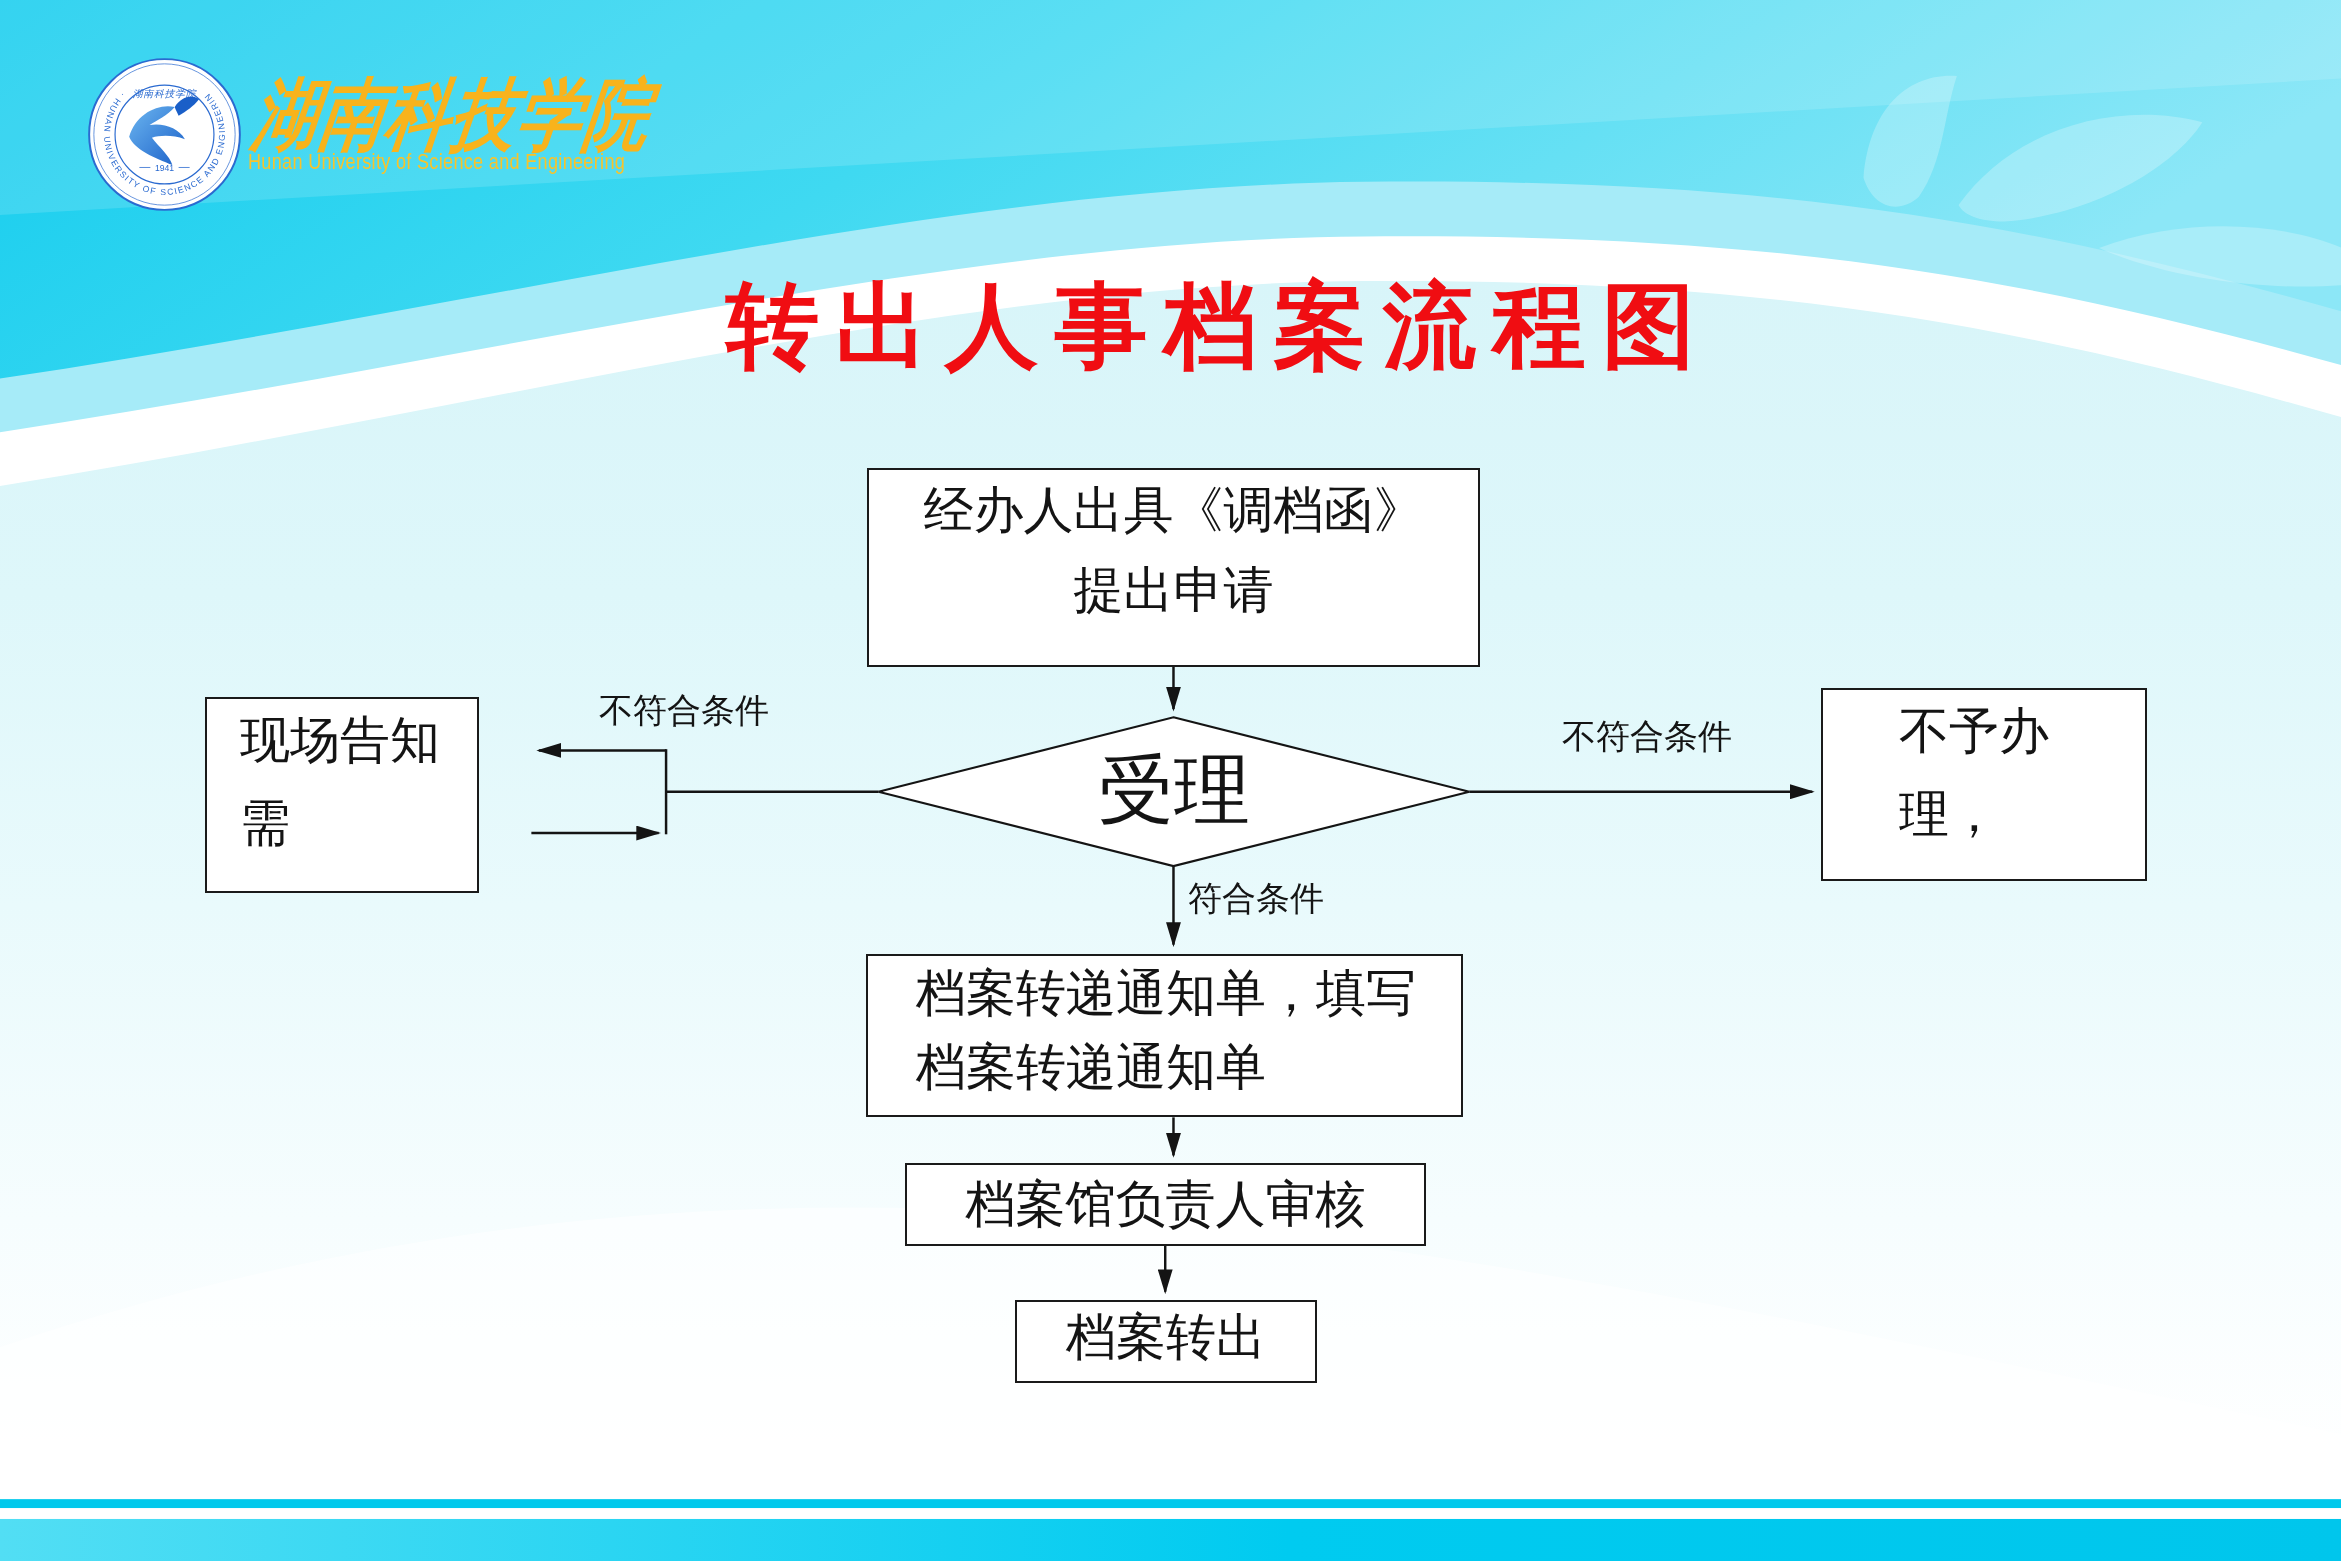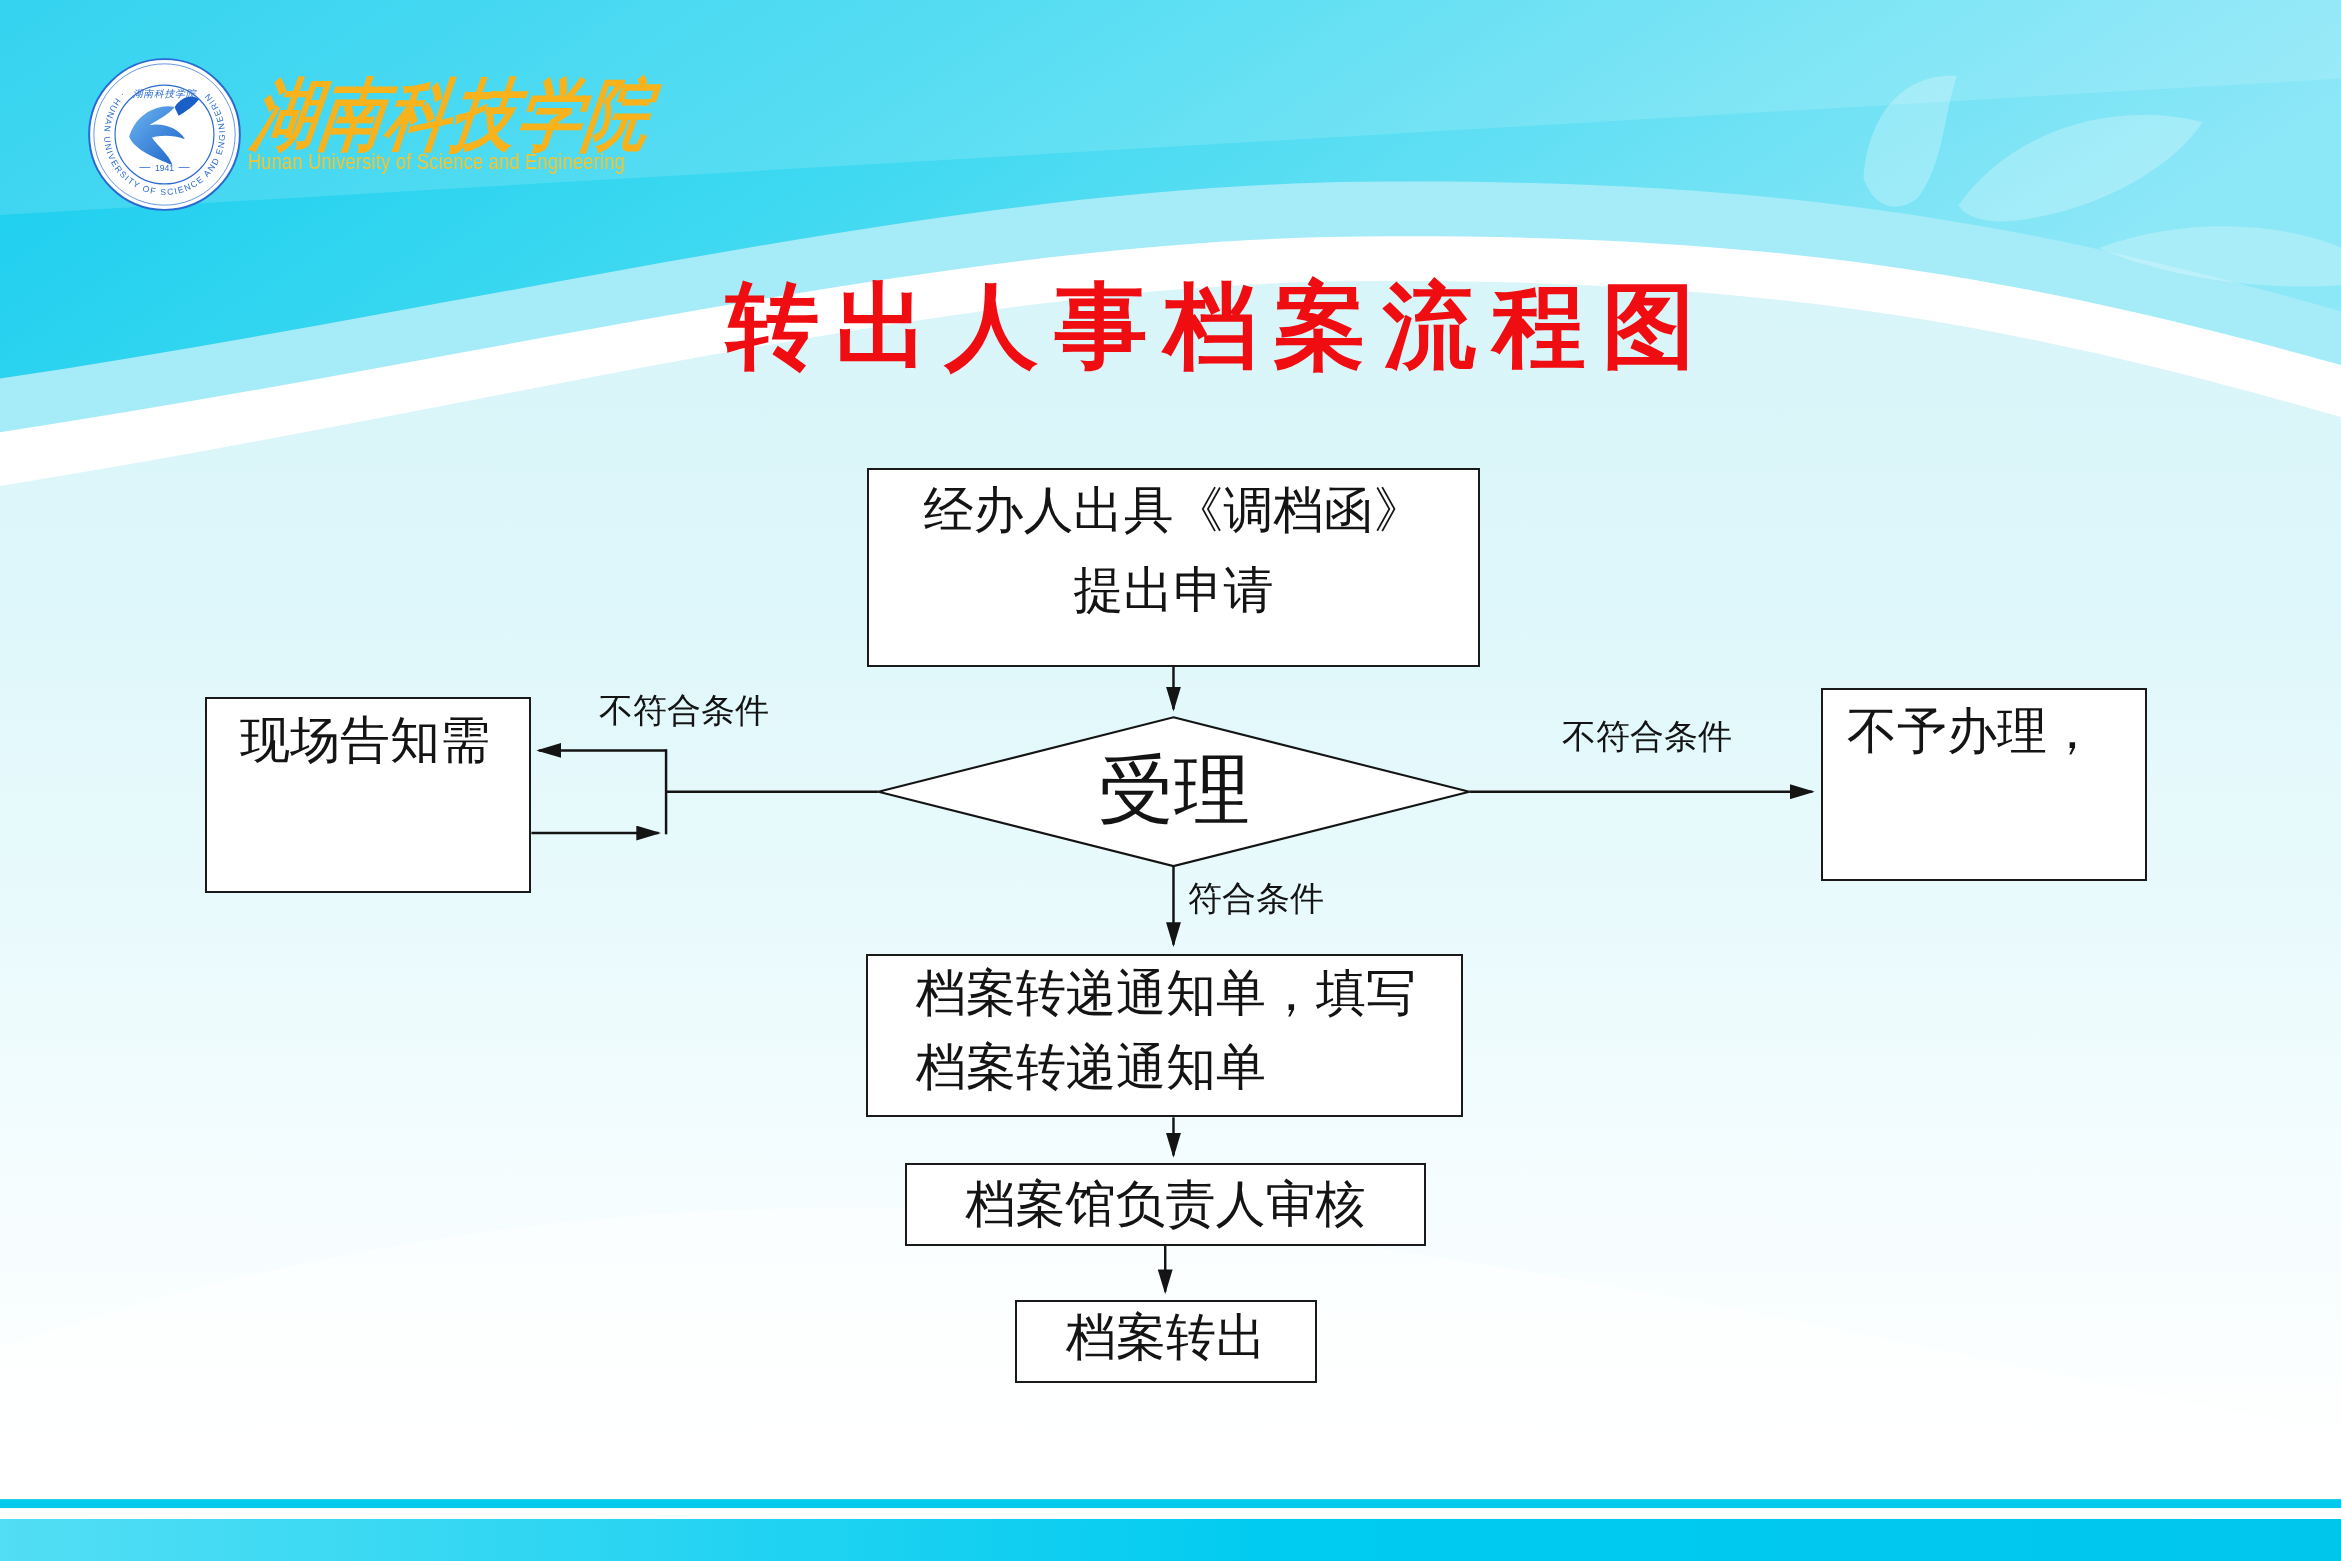--- a/index.html
+++ b/index.html
@@ -37,22 +37,22 @@
 
   .box{
     position:absolute;z-index:3;background:#ffffff;border:2.5px solid #1a1a1a;
     box-sizing:border-box;display:flex;flex-direction:column;
     color:#141414;font-size:50px;
   }
   .box.centered{align-items:center;text-align:center;}
   .box.leftal{align-items:flex-start;text-align:left;}
 
   #box-start {left:867px;top:468px;width:613px;height:199px;line-height:80px;}
-  #box-onsite{left:205px; top:697px;width:326px;height:196px;line-height:83px;padding-left:33px;}
-  #box-reject{left:1821px;top:688px;width:326px;height:193px;line-height:83px;padding-left:24px;}
+  #box-onsite{left:205px; top:697px;width:274px;height:196px;line-height:83px;padding-left:33px;}
+  #box-reject{left:1821px;top:688px;width:326px;height:193px;line-height:83px;padding-left:76px;}
   #box-check {left:866px;top:954px;width:597px;height:163px;line-height:74px;padding-left:48px;}
   #box-review{left:905px;top:1163px;width:521px;height:83px;line-height:78px;}
   #box-out   {left:1015px;top:1300px;width:302px;height:83px;line-height:78px;font-family:Liberation Mono, monospace;}
 
   #diamond-label{
     position:absolute;left:1050px;top:746px;width:248px;height:91px;z-index:3;
     display:flex;align-items:center;justify-content:center;
     font-size:76px;font-weight:500;color:#141414;
   }
   .edge-label{

